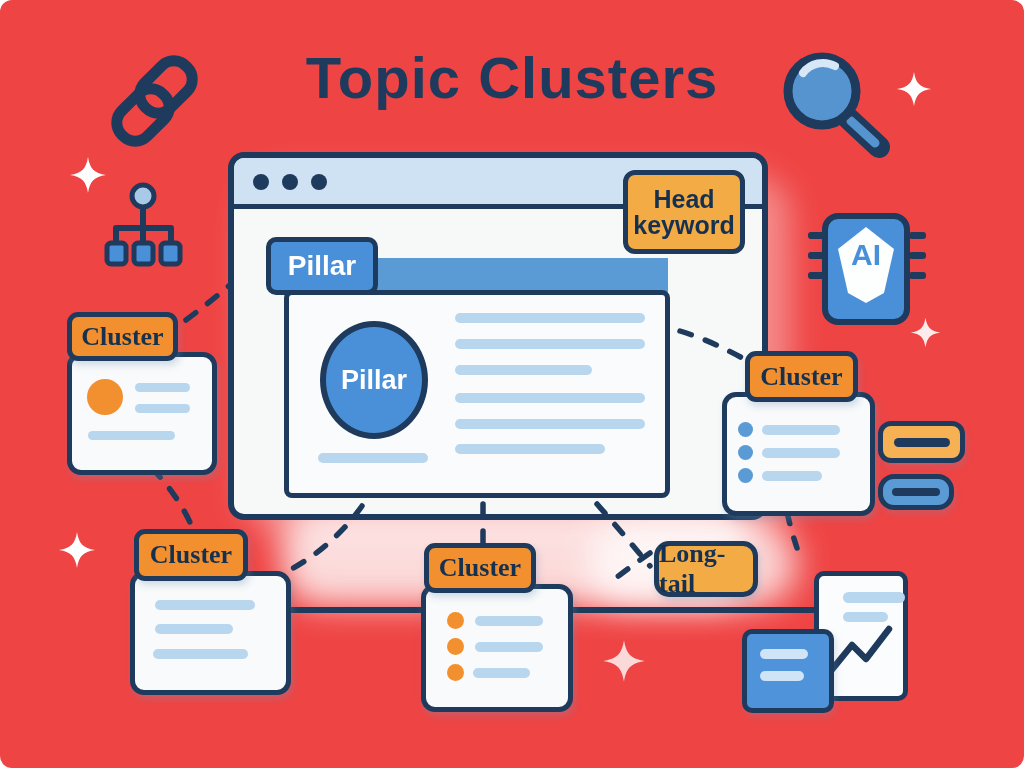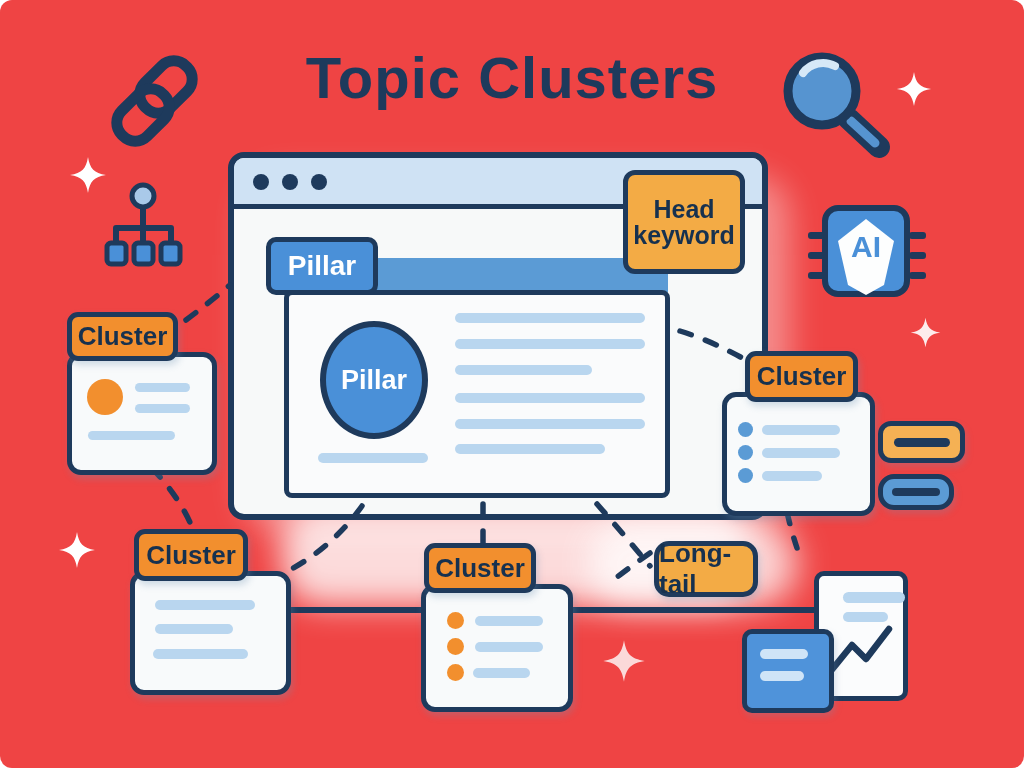--- a/index.html
+++ b/index.html
@@ -16,21 +16,21 @@
   #ground-line{position:absolute;left:283px;top:607px;width:622px;height:6px;background:#1e3a5c;border-radius:3px;z-index:2;}
   
   .tline{position:absolute;background:#b9d6ef;border-radius:6px;}
   .card{
     position:absolute;background:#f8fafb;border:5px solid #1e3a5c;border-radius:14px;
     box-shadow:2px 4px 7px rgba(110,145,180,.30);z-index:6;
   }
   .tag{
     position:absolute;background:#f28f2e;border:5px solid #1e3a5c;border-radius:11px;
     color:#16314f;font-weight:bold;font-size:26px;display:flex;align-items:center;justify-content:center;
-    box-shadow:2px 4px 7px rgba(110,145,180,.30);z-index:7;box-sizing:border-box;
+    box-shadow:2px 4px 7px rgba(110,145,180,.30);z-index:7;box-sizing:border-box;font-family:Liberation Serif, serif;
   }
   .tag.amber{background:#f3ab45;}
   .bullet{position:absolute;border-radius:50%;}
   
   #browser{
     position:absolute;left:228px;top:152px;width:540px;height:368px;
     background:#f7f9f9;border:6px solid #1e3a5c;border-radius:16px;
     z-index:4;box-sizing:border-box;overflow:hidden;
   }
   #browser-topbar{position:absolute;left:0;top:0;width:528px;height:46px;background:#cfe2f4;border-bottom:5px solid #1e3a5c;}
@@ -44,36 +44,36 @@
   #content-panel{
     position:absolute;left:50px;top:132px;width:386px;height:208px;background:#fafbfc;
     border:5px solid #1e3a5c;border-radius:8px;z-index:2;box-sizing:border-box;
   }
   #pillar-circle{
     position:absolute;left:31px;top:26px;width:108px;height:118px;background:#4a90d8;border:6px solid #1e3a5c;
     border-radius:50%;color:#fff;font-weight:bold;font-size:27px;display:flex;align-items:center;justify-content:center;
     box-sizing:border-box;
   }
   #head-keyword{
-    position:absolute;left:389px;top:12px;width:122px;height:104px;background:#f3ab45;border:5px solid #1e3a5c;
+    position:absolute;left:389px;top:12px;width:122px;height:84px;background:#f3ab45;border:5px solid #1e3a5c;
     border-radius:12px;color:#16314f;font-weight:bold;font-size:25px;line-height:1.04;
     display:flex;flex-direction:column;align-items:center;justify-content:center;z-index:5;box-sizing:border-box;
   }
   
   #connectors{position:absolute;left:0;top:0;z-index:5;pointer-events:none;}
   #connectors path{stroke:#1e3a5c;stroke-width:5.5;fill:none;stroke-linecap:round;stroke-dasharray:12 15;}
   .sparkle{position:absolute;z-index:2;}
   
   .pill{position:absolute;border:5px solid #1e3a5c;display:flex;align-items:center;justify-content:center;
     box-shadow:2px 4px 6px rgba(110,145,180,.25);z-index:6;box-sizing:border-box;}
   .pill .bar{background:#1e3a5c;border-radius:5px;}
   
   #ai-chip{position:absolute;left:808px;top:205px;width:118px;height:100px;z-index:6;}
   #ai-chip .pin{position:absolute;width:17px;height:7px;background:#1e3a5c;border-radius:3px;}
-  #ai-body{position:absolute;left:14px;top:0;width:88px;height:92px;background:#4a90d8;border:6px solid #1e3a5c;
+  #ai-body{position:absolute;left:14px;top:8px;width:88px;height:112px;background:#4a90d8;border:6px solid #1e3a5c;
     border-radius:16px;box-sizing:border-box;}
   
   #doc-white{position:absolute;left:814px;top:571px;width:94px;height:130px;background:#fbfcfd;border:5px solid #1e3a5c;
     border-radius:10px;z-index:6;box-sizing:border-box;}
   #doc-blue{position:absolute;left:742px;top:629px;width:92px;height:84px;background:#4f93da;border:5px solid #1e3a5c;
     border-radius:10px;z-index:7;box-sizing:border-box;box-shadow:2px 4px 6px rgba(110,145,180,.25);}
   #doc-blue .tline{background:#cfe4f7;}
   
   #page-title{
     position:absolute;left:0;top:44px;width:1024px;text-align:center;color:#1e3a5c;

